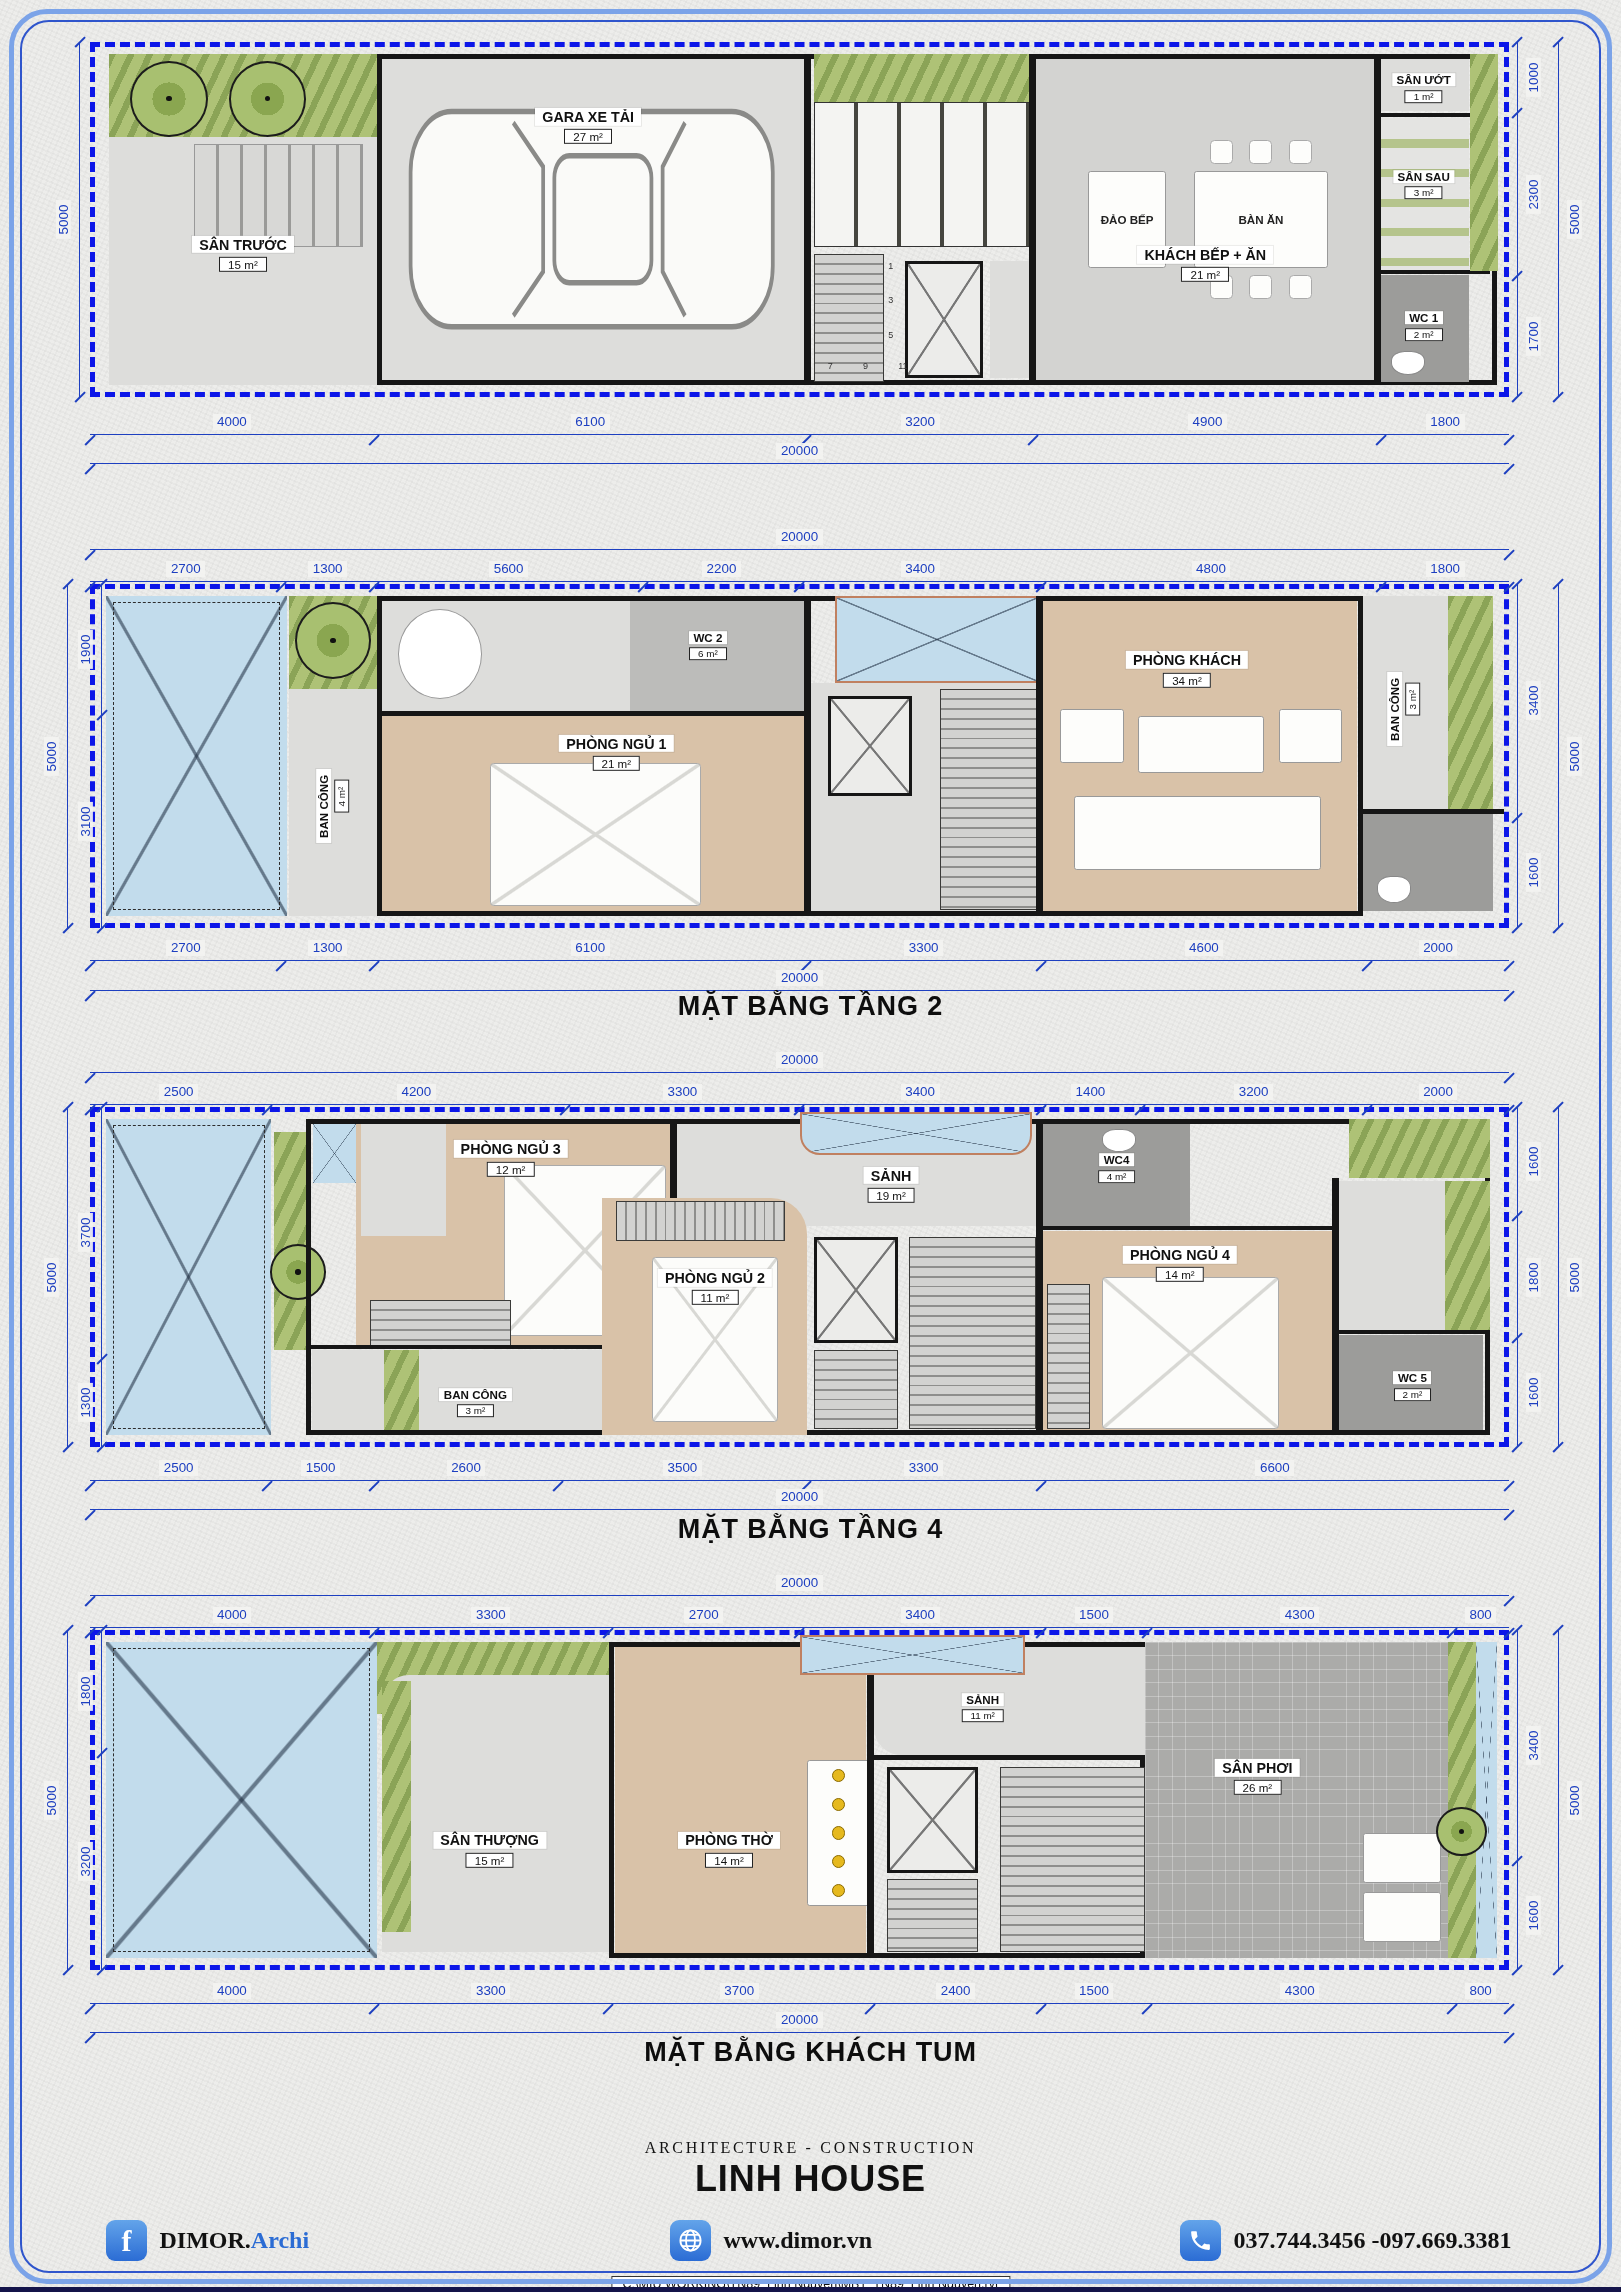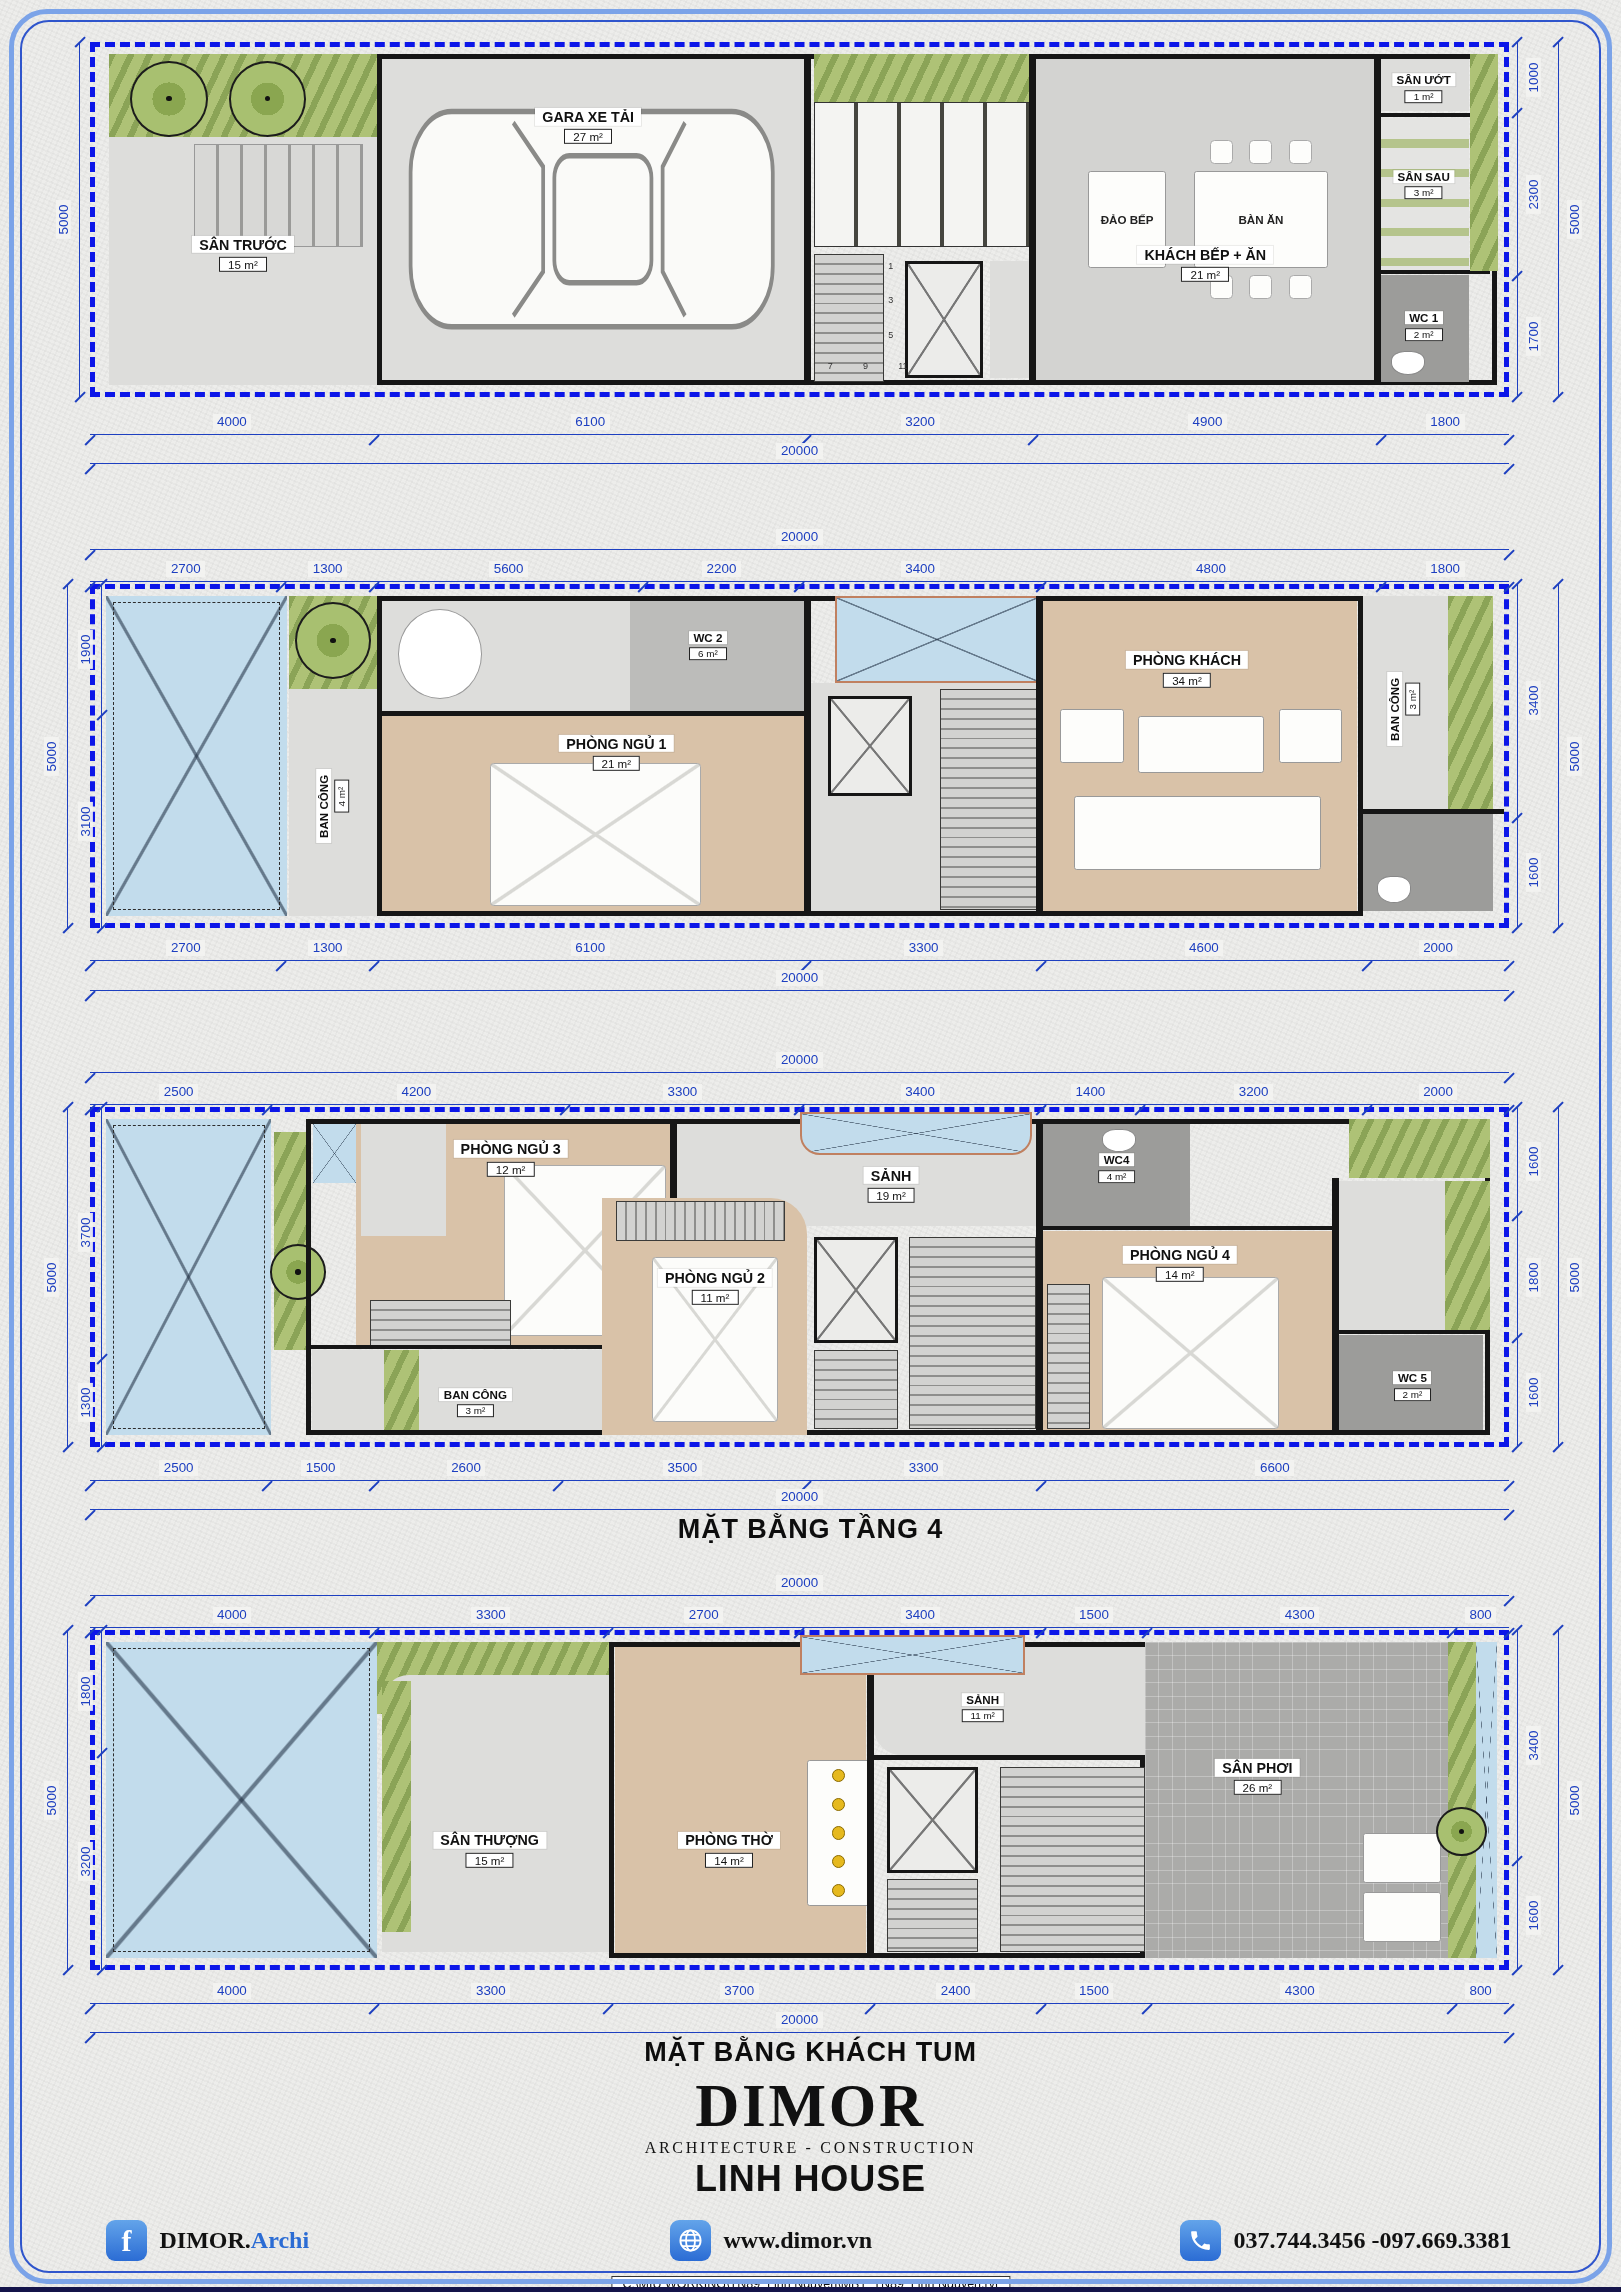--- a/index.html
+++ b/index.html
@@ -335,20 +335,21 @@
       </div>
       <div class="dseg" style="flex-grow: 2000;">
         <span class="dnum">2000</span>
       </div>
     </div>
 <div class="dim-row" style="left:90px;top:964px;width:1419px;height:27px">
   <div class="dseg">
         <span class="dnum">20000</span>
       </div>
 </div>
+<h2 class="floor-title" style="top:991px">MẶT BẰNG TẦNG 2</h2>
 
 <div class="dim-row" style="left:90px;top:1046px;width:1419px;height:27px">
   <div class="dseg">
         <span class="dnum">20000</span>
       </div>
 </div>
 <div class="dim-row" style="left:90px;top:1075px;width:1419px;height:30px">
       <div class="dseg" style="flex-grow: 2500;">
         <span class="dnum">2500</span>
       </div>
@@ -616,21 +617,20 @@
         <span class="dnum">800</span>
       </div>
     </div>
 <div class="dim-row" style="left:90px;top:2006px;width:1419px;height:27px">
   <div class="dseg">
         <span class="dnum">20000</span>
       </div>
 </div>
 <h2 class="floor-title" style="top:2037px">MẶT BẰNG KHÁCH TUM</h2>
 
-<div class="brand" id="brand-name">DIMOR</div>
 <div class="brand" id="brand-tag">ARCHITECTURE - CONSTRUCTION</div>
 <div class="brand" id="brand-project">LINH HOUSE</div>
 
 <div class="contact" style="left:106px">
   <span class="cicon">
         <span class="fb">f</span>
       </span>
   <span class="ctext"><span>DIMOR.</span><span class="blue">Archi</span></span>
 </div>
 <div class="contact" style="left:670px">

